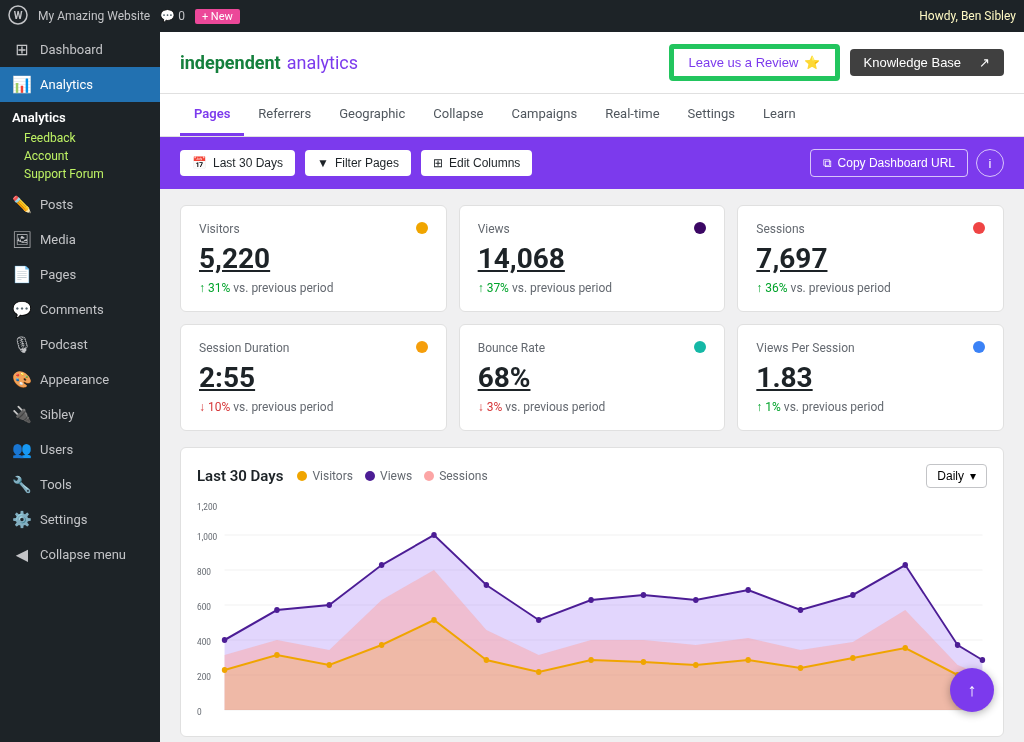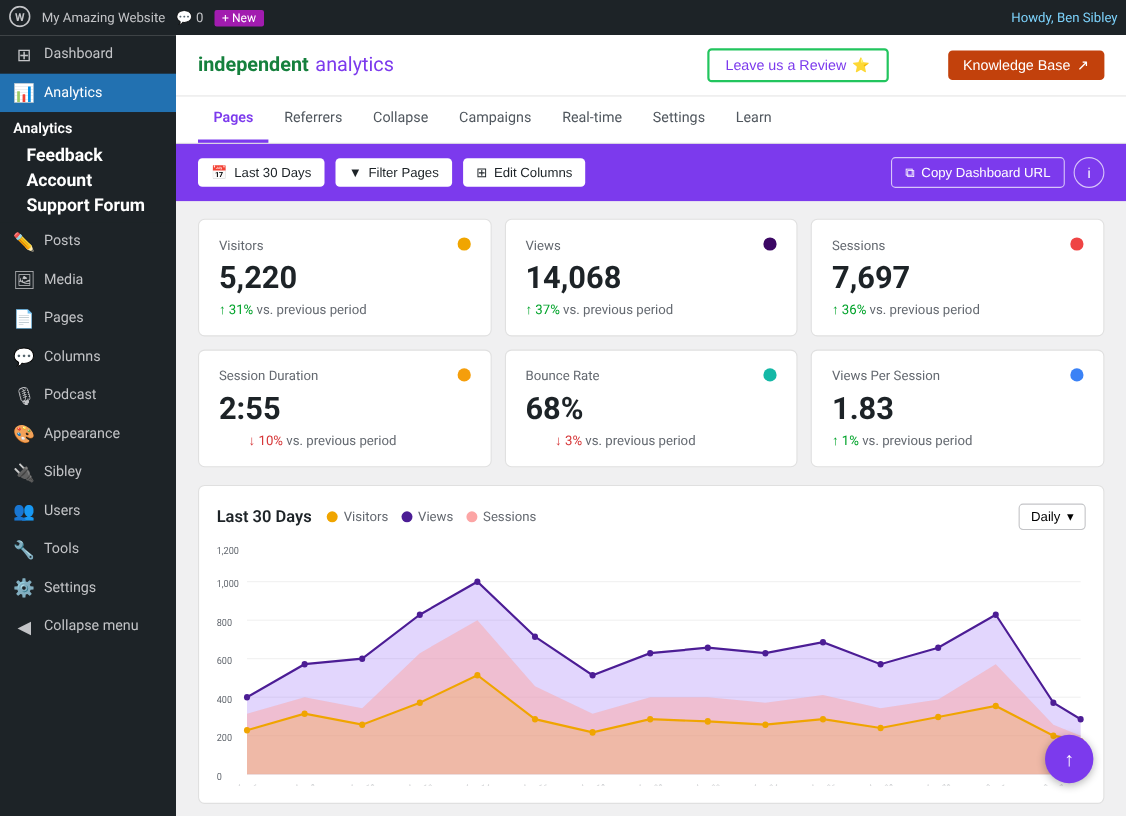--- a/index.html
+++ b/index.html
@@ -38,60 +38,59 @@
       align-items: center;
       gap: 8px;
       padding: 8px 12px;
       cursor: pointer;
       color: #c3c4c7;
       text-decoration: none;
     }
     .sidebar-item.active { background: #2271b1; color: #fff; }
     .sidebar-item .icon { font-size: 16px; width: 20px; text-align: center; flex-shrink: 0; }
     .analytics-section { color: #fff; font-weight: 600; padding: 4px 12px 2px; font-size: 13px; }
-    .analytics-sub { padding: 2px 12px 2px 24px; font-size: 16px; color: #ffffff; cursor: pointer; font-weight: bold; }
+    .analytics-sub { padding: 2px 12px 2px 24px; font-size: 12px; color: #bef264; cursor: pointer; }
 
     
     .main { flex: 1; overflow-y: auto; background: #f0f0f1; }
 
     
     .plugin-header {
       background: #fff;
       padding: 12px 20px;
       display: flex;
       align-items: center;
       justify-content: space-between;
       border-bottom: 1px solid #e0e0e0;
     }
     .plugin-logo { display: flex; align-items: center; gap: 6px; font-size: 18px; }
     .plugin-header-right { display: flex; align-items: center; gap: 10px; }
     .review-btn {
       background: none;
-      border: 2px solid #22c55e;
+      border: 5px solid #22c55e;
       color: #7c3aed;
       padding: 6px 14px;
       border-radius: 4px;
       cursor: pointer;
       font-size: 13px;
       display: flex;
       align-items: center;
       gap: 6px;
     }
     .kb-btn {
-      background: #c2410c;
+      background: #404040;
       color: #fff;
       border: none;
       padding: 6px 14px;
       border-radius: 4px;
       cursor: pointer;
       font-size: 13px;
       display: flex;
       align-items: center;
-      gap: 6px;
-      margin-left: 44px;
+      gap: 18px;
     }
 
     
     .tabs-bar {
       background: #fff;
       display: flex;
       align-items: center;
       padding: 0 20px;
       border-bottom: 1px solid #e0e0e0;
       gap: 0;
@@ -162,24 +161,24 @@
       padding: 16px 20px;
     }
     .stat-card {
       background: #fff;
       border-radius: 6px;
       padding: 16px 18px;
       border: 1px solid #e0e0e0;
       position: relative;
     }
     .stat-label { font-size: 12px; color: #646970; margin-bottom: 6px; }
-    .stat-value { font-size: 28px; font-weight: 700; color: #1d2327; margin-bottom: 6px; }
+    .stat-value { font-size: 28px; font-weight: 700; color: #1d2327; margin-bottom: 6px; text-decoration: underline; }
     .stat-change { font-size: 12px; }
     .stat-change.up { color: #00a32a; }
-    .stat-change.down { color: #d63638; margin-left: 27px; }
+    .stat-change.down { color: #d63638; }
     .stat-dot {
       position: absolute;
       top: 16px;
       right: 18px;
       width: 12px;
       height: 12px;
       border-radius: 50%;
     }
     .stat-vs { color: #646970; text-align: right; }
 
@@ -243,24 +242,24 @@
 <div class="admin-bar">
   <div class="admin-bar-left">
     <span>
       <svg class="wp-logo" viewBox="0 0 20 20">
           <circle cx="10" cy="10" r="9" fill="none" stroke="#c3c4c7" stroke-width="1.5"></circle>
           <text x="10" y="14" text-anchor="middle" fill="#c3c4c7" font-size="10" font-weight="bold">W</text>
         </svg>
     </span>
     <span style="color:#c3c4c7; cursor:pointer;">My Amazing Website</span>
     <span style="color:#c3c4c7;">💬 <span>0</span></span>
-    <span style="background:#a21caf; padding:1px 7px; border-radius:2px; color:#fff; font-size:11px; cursor:pointer;">+ New</span>
+    <span style="background:#ec4899; padding:1px 7px; border-radius:2px; color:#fff; font-size:11px; cursor:pointer;">+ New</span>
   </div>
   <div class="admin-bar-right">
-    <span style="color:#7dd3fc;">Howdy, Ben Sibley</span>
+    <span style="color:#fef9c3;">Howdy, Ben Sibley</span>
   </div>
 </div>
 
 <div class="layout">
 
   <div class="sidebar">
     <div class="sidebar-item">
       <span class="icon">⊞</span>
       <span>Dashboard</span>
     </div>
@@ -288,21 +287,21 @@
     <div class="sidebar-item">
       <span class="icon">🖼</span>
       <span>Media</span>
     </div>
     <div class="sidebar-item">
       <span class="icon">📄</span>
       <span>Pages</span>
     </div>
     <div class="sidebar-item">
       <span class="icon">💬</span>
-      <span>Columns</span>
+      <span>Comments</span>
     </div>
     <div class="sidebar-item">
       <span class="icon">🎙</span>
       <span>Podcast</span>
     </div>
     <div class="sidebar-item">
       <span class="icon">🎨</span>
       <span>Appearance</span>
     </div>
     <div class="sidebar-item">
@@ -342,20 +341,21 @@
         <button class="kb-btn">
           <span>Knowledge Base</span>
           <span>↗</span>
         </button>
       </div>
     </div>
 
     <div class="tabs-bar" id="tabs-bar">
     <div class="tab active">Pages</div>
         <div class="tab">Referrers</div>
+        <div class="tab">Geographic</div>
         <div class="tab">Collapse</div>
         <div class="tab">Campaigns</div>
         <div class="tab">Real-time</div>
         <div class="tab">Settings</div>
         <div class="tab">Learn</div>
       </div>
 
     <div class="toolbar">
       <div class="toolbar-left">
         <button class="toolbar-btn">

